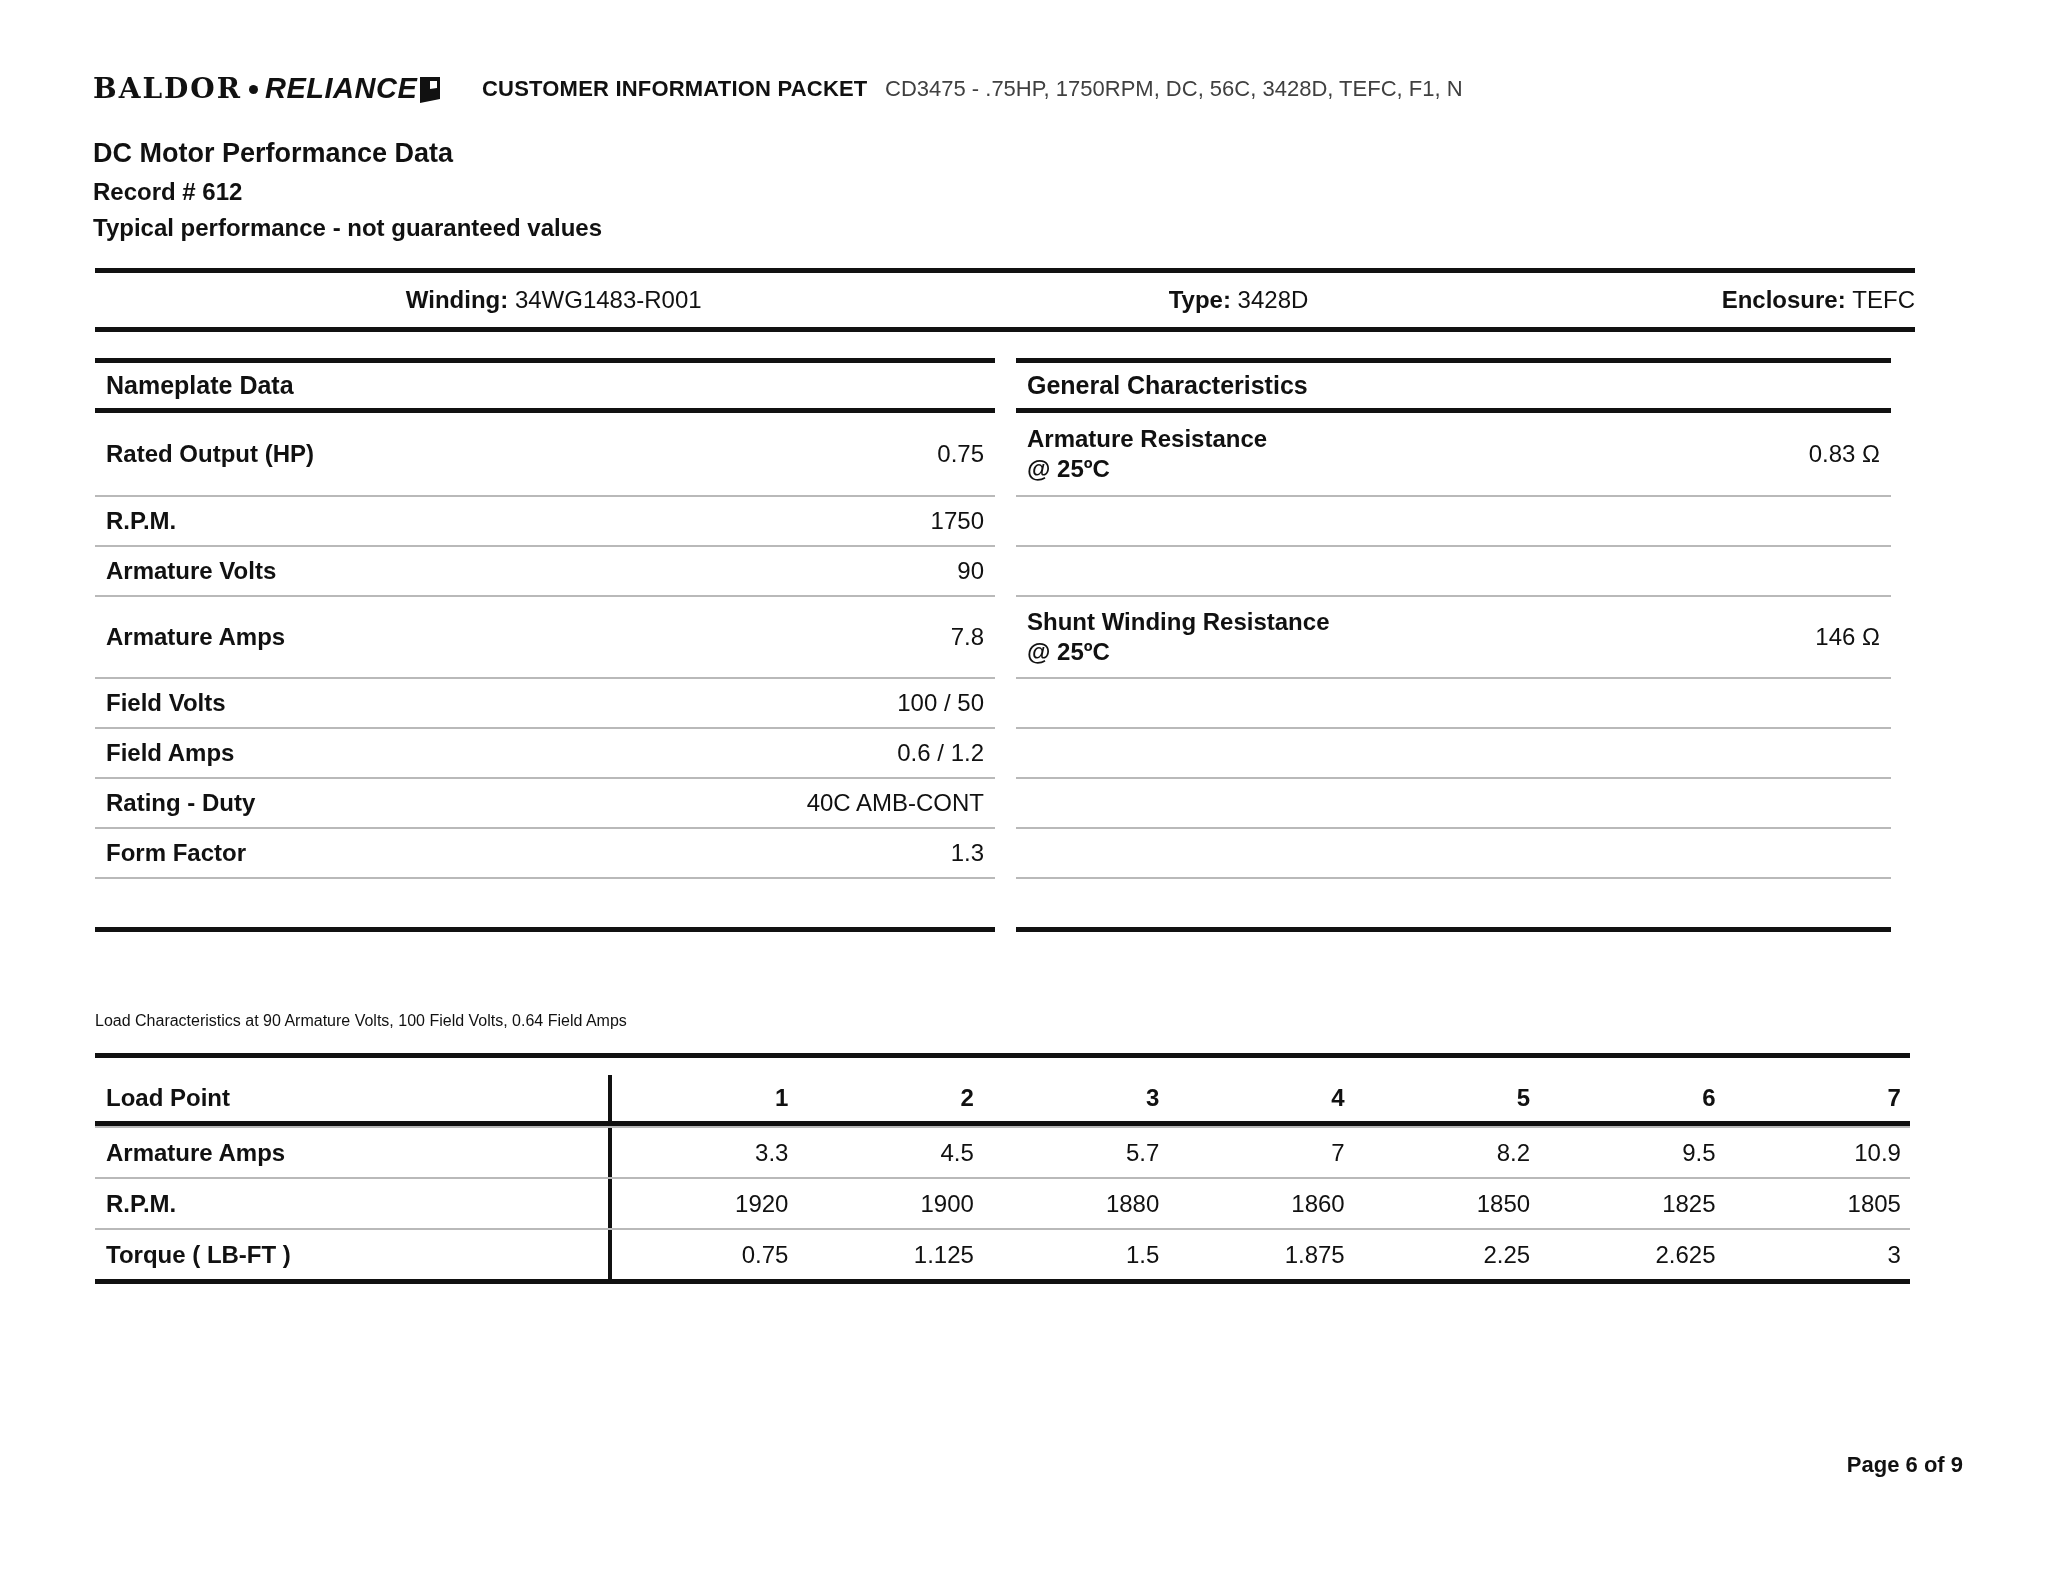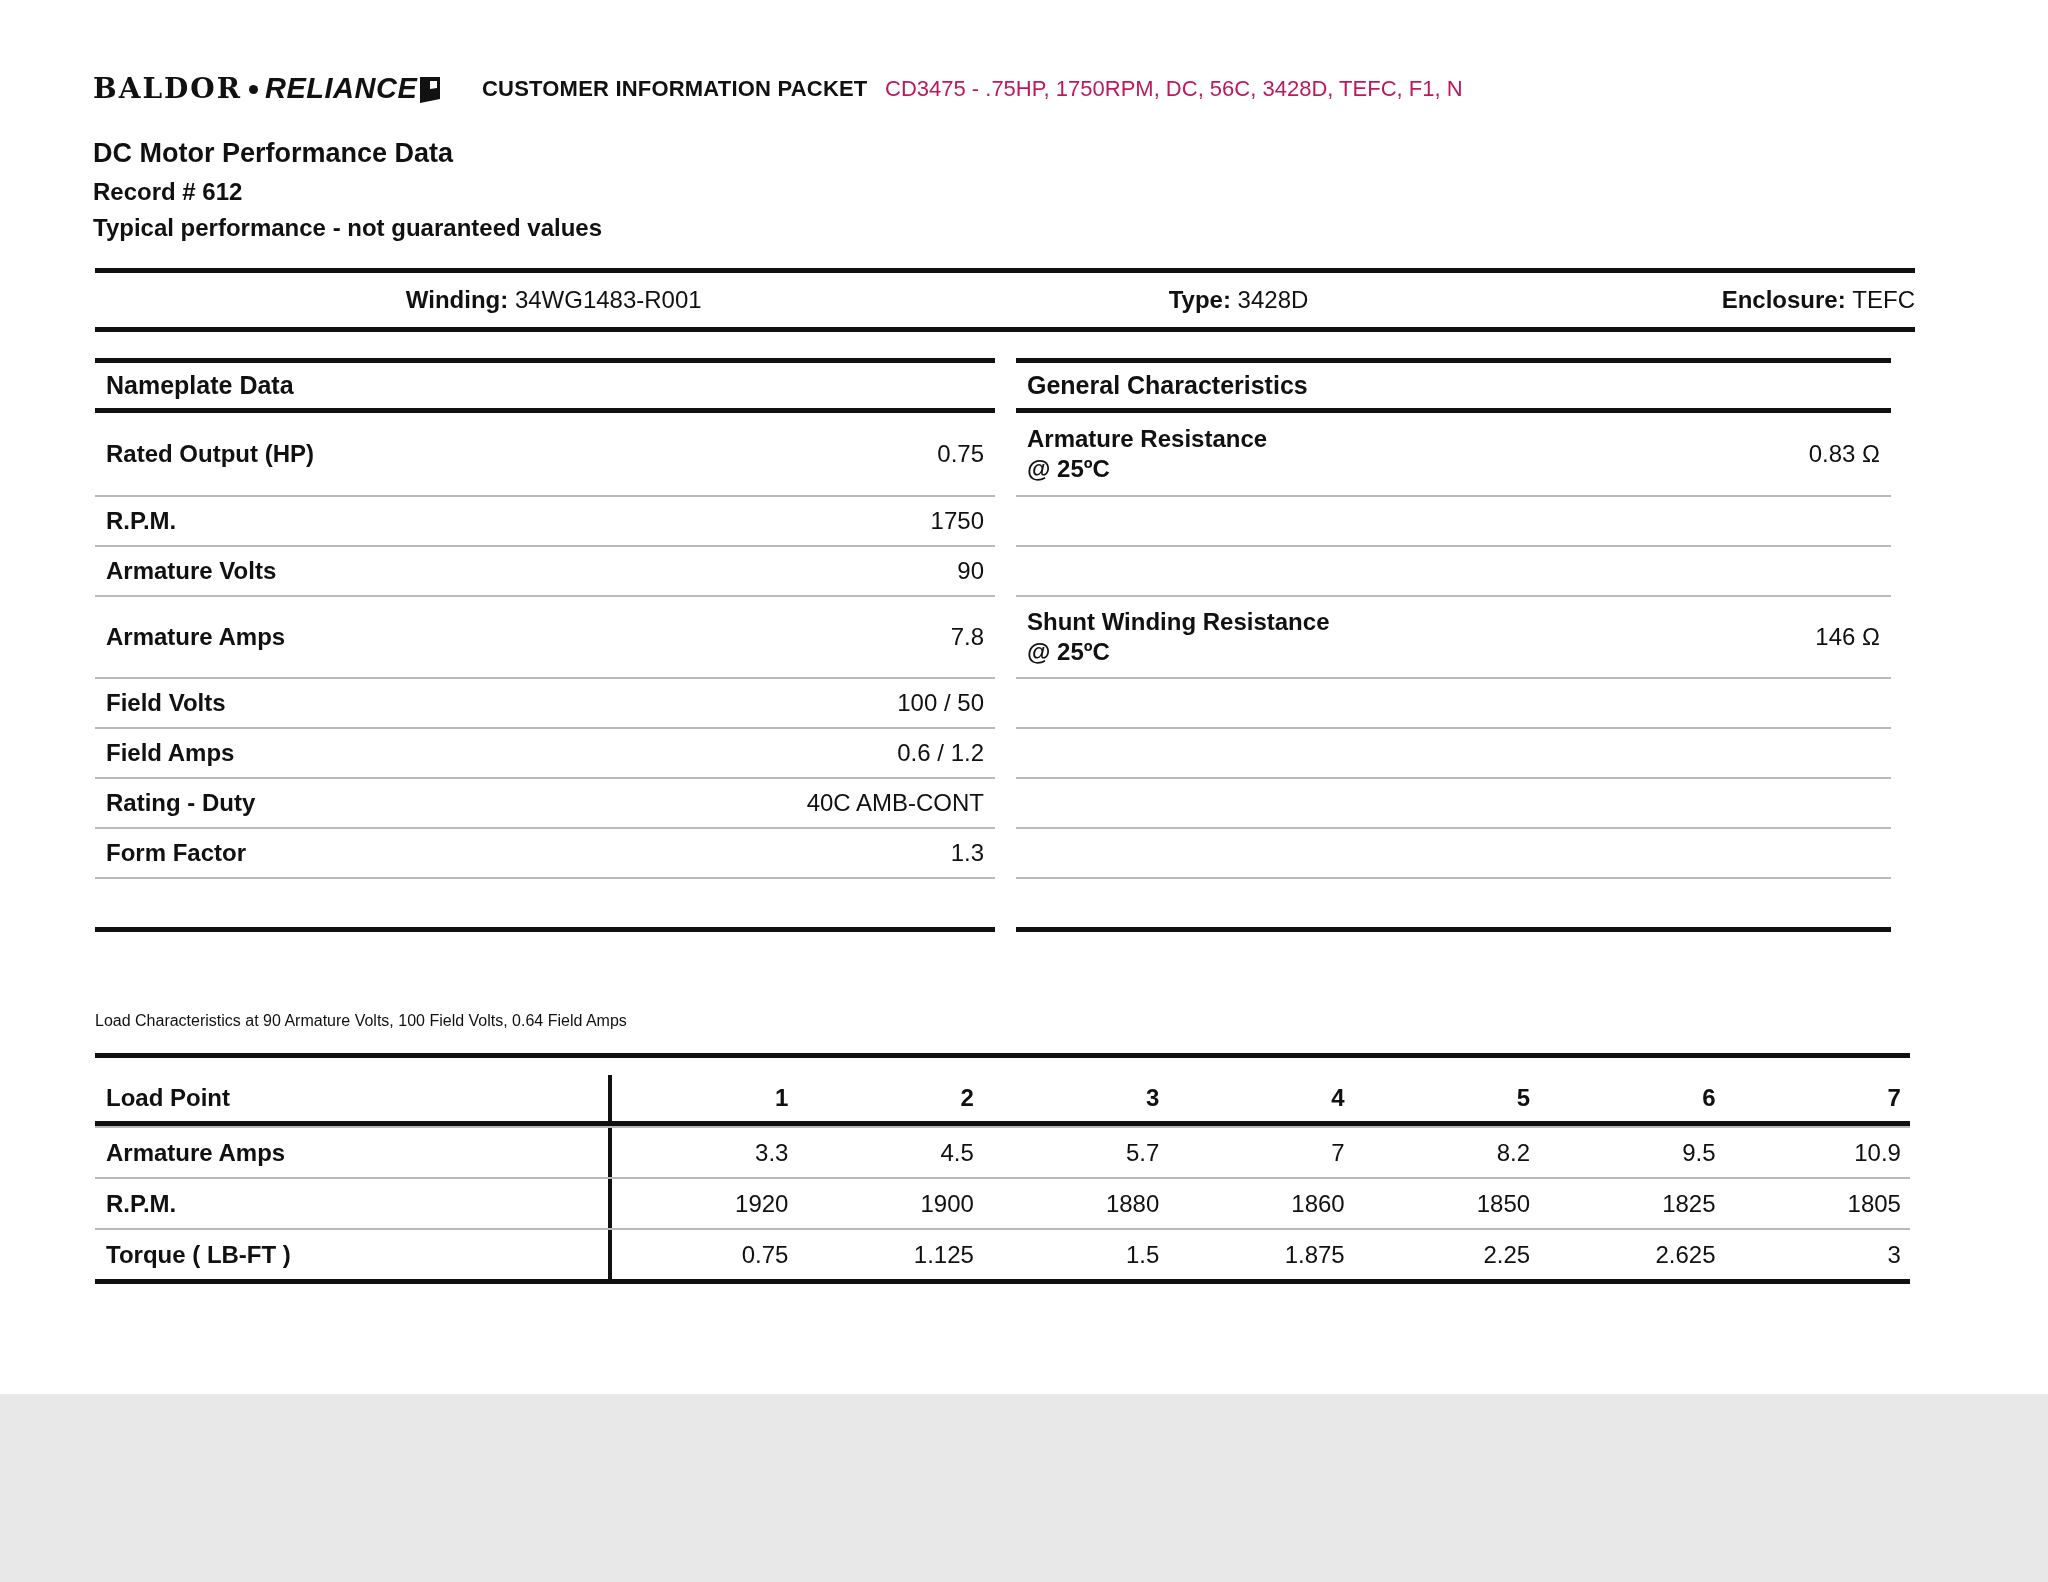--- a/index.html
+++ b/index.html
@@ -1,40 +1,40 @@
 <!DOCTYPE html>
 <html><head>
 <meta charset="utf-8">
 <style>
   * { margin: 0; padding: 0; box-sizing: border-box; }
   html, body { background: #e8e8e8; }
   .page {
     position: relative;
     width: 2048px;
-    height: 1394px;
+    height: 1582px;
     background: #ffffff;
     font-family: "Liberation Sans", "DejaVu Sans", sans-serif;
     color: #111111;
     overflow: hidden;
   }
 
   
   .header { position: absolute; top: 70px; left: 93px; right: 85px; height: 40px; }
   .logo { position: absolute; left: 0; top: 2px; display: flex; align-items: center; white-space: nowrap; }
   .logo-baldor {
     font-family: "DejaVu Serif", serif;
     font-weight: 800; font-size: 28px; letter-spacing: 2px;
   }
   .logo-dot { width: 9px; height: 9px; background: #111; border-radius: 50%; margin: 2px 7px 0 7px; }
   .logo-reliance {
     font-weight: 800; font-style: italic; font-size: 29px; letter-spacing: 0.5px;
   }
   .logo-flag { margin-left: 3px; margin-top: 2px; }
   .packet-title { position: absolute; left: 389px; top: 6px; font-weight: 700; font-size: 22px; letter-spacing: 0.2px; }
-  .product-code { position: absolute; left: 792px; top: 6px; font-weight: 400; font-size: 22px; color: #be185d; }
+  .product-code { position: absolute; left: 792px; top: 6px; font-weight: 400; font-size: 22px; color: #404040; }
 
   
   .intro { position: absolute; top: 138px; left: 93px; }
   .intro-title { font-size: 27px; font-weight: 700; margin-bottom: 9px; }
   .intro-line { font-size: 24px; font-weight: 700; margin-bottom: 8px; }
 
   
   .winding-bar {
     position: absolute; top: 268px; left: 95px; width: 1820px;
     border-top: 5px solid #111; border-bottom: 5px solid #111;

